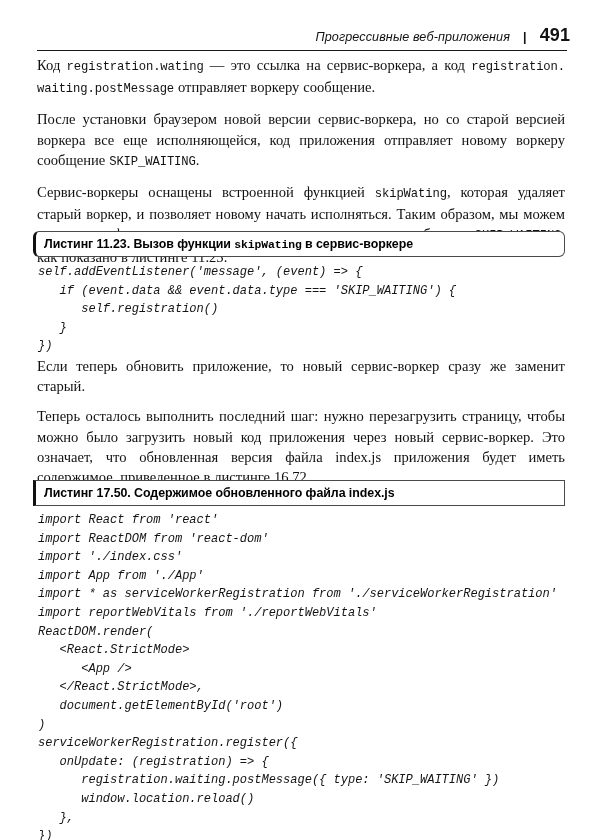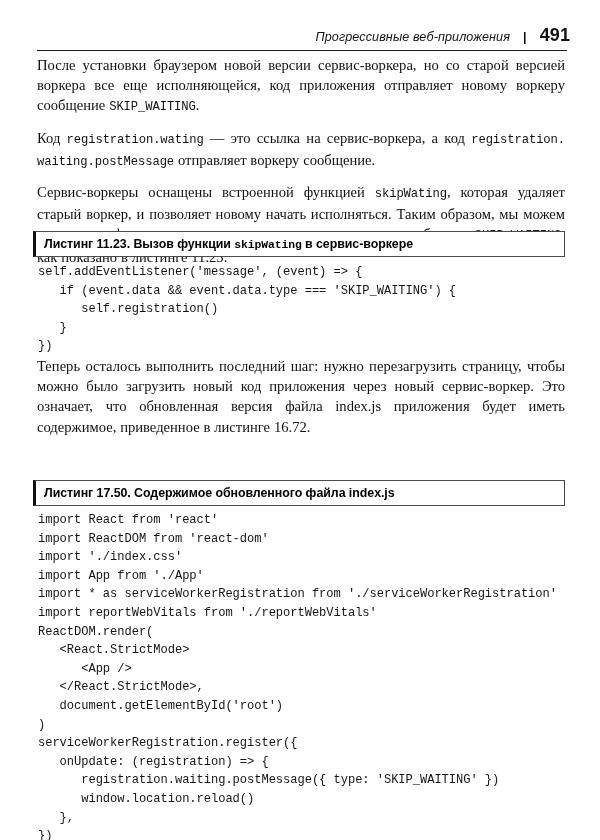--- a/index.html
+++ b/index.html
@@ -117,49 +117,50 @@
     position: absolute;
     left: 38px;
     width: 530px;
     font-family: "Liberation Mono", "DejaVu Sans Mono", monospace;
     font-size: 12.1px;
     line-height: 18.6px;
     color: #141414;
     white-space: pre;
     letter-spacing: -0.05px;
   }
-  .code-block .ln { display: block; min-height: 18.6px; }
+  .code-block .ln { display: block; min-height: 18.6px; font-style: italic; }
 </style>
 </head>
 <body>
 
 <div class="page">
 
   <div class="runhead">
     <div class="runhead-inner">
       <span class="runhead-title">Прогрессивные веб-приложения</span>
       <span class="runhead-sep">|</span>
       <span class="runhead-folio">491</span>
     </div>
     <div class="runhead-rule"></div>
   </div>
 
   <div class="body-block" id="text-block-1" style="top:55px;">
+      <p class="para">Код <code class="inl">registration.wating</code> — это ссылка на сервис-воркера, а код <code class="inl">registration.</code> <code class="inl">waiting.postMessage</code> отправляет воркеру сообщение.</p>
       <p class="para">После установки браузером новой версии сервис-воркера, но со старой версией воркера все еще исполняющейся, код приложения отправляет новому воркеру сообщение <code class="inl">SKIP_WAITING</code>.</p>
-      <p class="para">Код <code class="inl">registration.wating</code> — это ссылка на сервис-воркера, а код <code class="inl">registration.</code> <code class="inl">waiting.postMessage</code> отправляет воркеру сообщение.</p>
       <p class="para">Сервис-воркеры оснащены встроенной функцией <code class="inl">skipWating</code>, которая удаляет старый воркер, и позволяет новому начать исполняться. Таким образом, мы можем вызвать эту функцию в сервис-воркере, когда он получит сообщение <code class="inl">SKIP_WAITING</code>, как показано в листинге 11.23.</p>
     </div>
 
-  <div class="listing-box" id="listing-box-0" style="top:231px;">
+  <div class="listing-box" id="listing-box-0" style="top:231px;border-radius:6px;">
     <span class="listing-caption" id="listing-caption-0">Листинг 11.23. Вызов функции <code class="inl">skipWating</code> в сервис-воркере</span>
   </div>
 
   <div class="code-block" id="code-block-0" style="top:263px;"><span class="ln">self.addEventListener('message', (event) =&gt; {</span><span class="ln">   if (event.data &amp;&amp; event.data.type === 'SKIP_WAITING') {</span><span class="ln">      self.registration()</span><span class="ln">   }</span><span class="ln">})</span></div>
 
   <div class="body-block" id="text-block-2" style="top:356px;">
+      <p class="para">Если теперь обновить приложение, то новый сервис-воркер сразу же заменит старый.</p>
       <p class="para">Теперь осталось выполнить последний шаг: нужно перезагрузить страницу, чтобы можно было загрузить новый код приложения через новый сервис-воркер. Это означает, что обновленная версия файла index.js приложения будет иметь содержимое, приведенное в листинге 16.72.</p>
     </div>
 
   <div class="listing-box" id="listing-box-1" style="top:480px;">
     <span class="listing-caption" id="listing-caption-1">Листинг 17.50. Содержимое обновленного файла index.js</span>
   </div>
 
   <div class="code-block" id="code-block-1" style="top:511px;"><span class="ln">import React from 'react'</span><span class="ln">import ReactDOM from 'react-dom'</span><span class="ln">import './index.css'</span><span class="ln">import App from './App'</span><span class="ln">import * as serviceWorkerRegistration from './serviceWorkerRegistration'</span><span class="ln">import reportWebVitals from './reportWebVitals'</span><span class="ln">ReactDOM.render(</span><span class="ln">   &lt;React.StrictMode&gt;</span><span class="ln">      &lt;App /&gt;</span><span class="ln">   &lt;/React.StrictMode&gt;,</span><span class="ln">   document.getElementById('root')</span><span class="ln">)</span><span class="ln">serviceWorkerRegistration.register({</span><span class="ln">   onUpdate: (registration) =&gt; {</span><span class="ln">      registration.waiting.postMessage({ type: 'SKIP_WAITING' })</span><span class="ln">      window.location.reload()</span><span class="ln">   },</span><span class="ln">})</span></div>
 
 </div>

